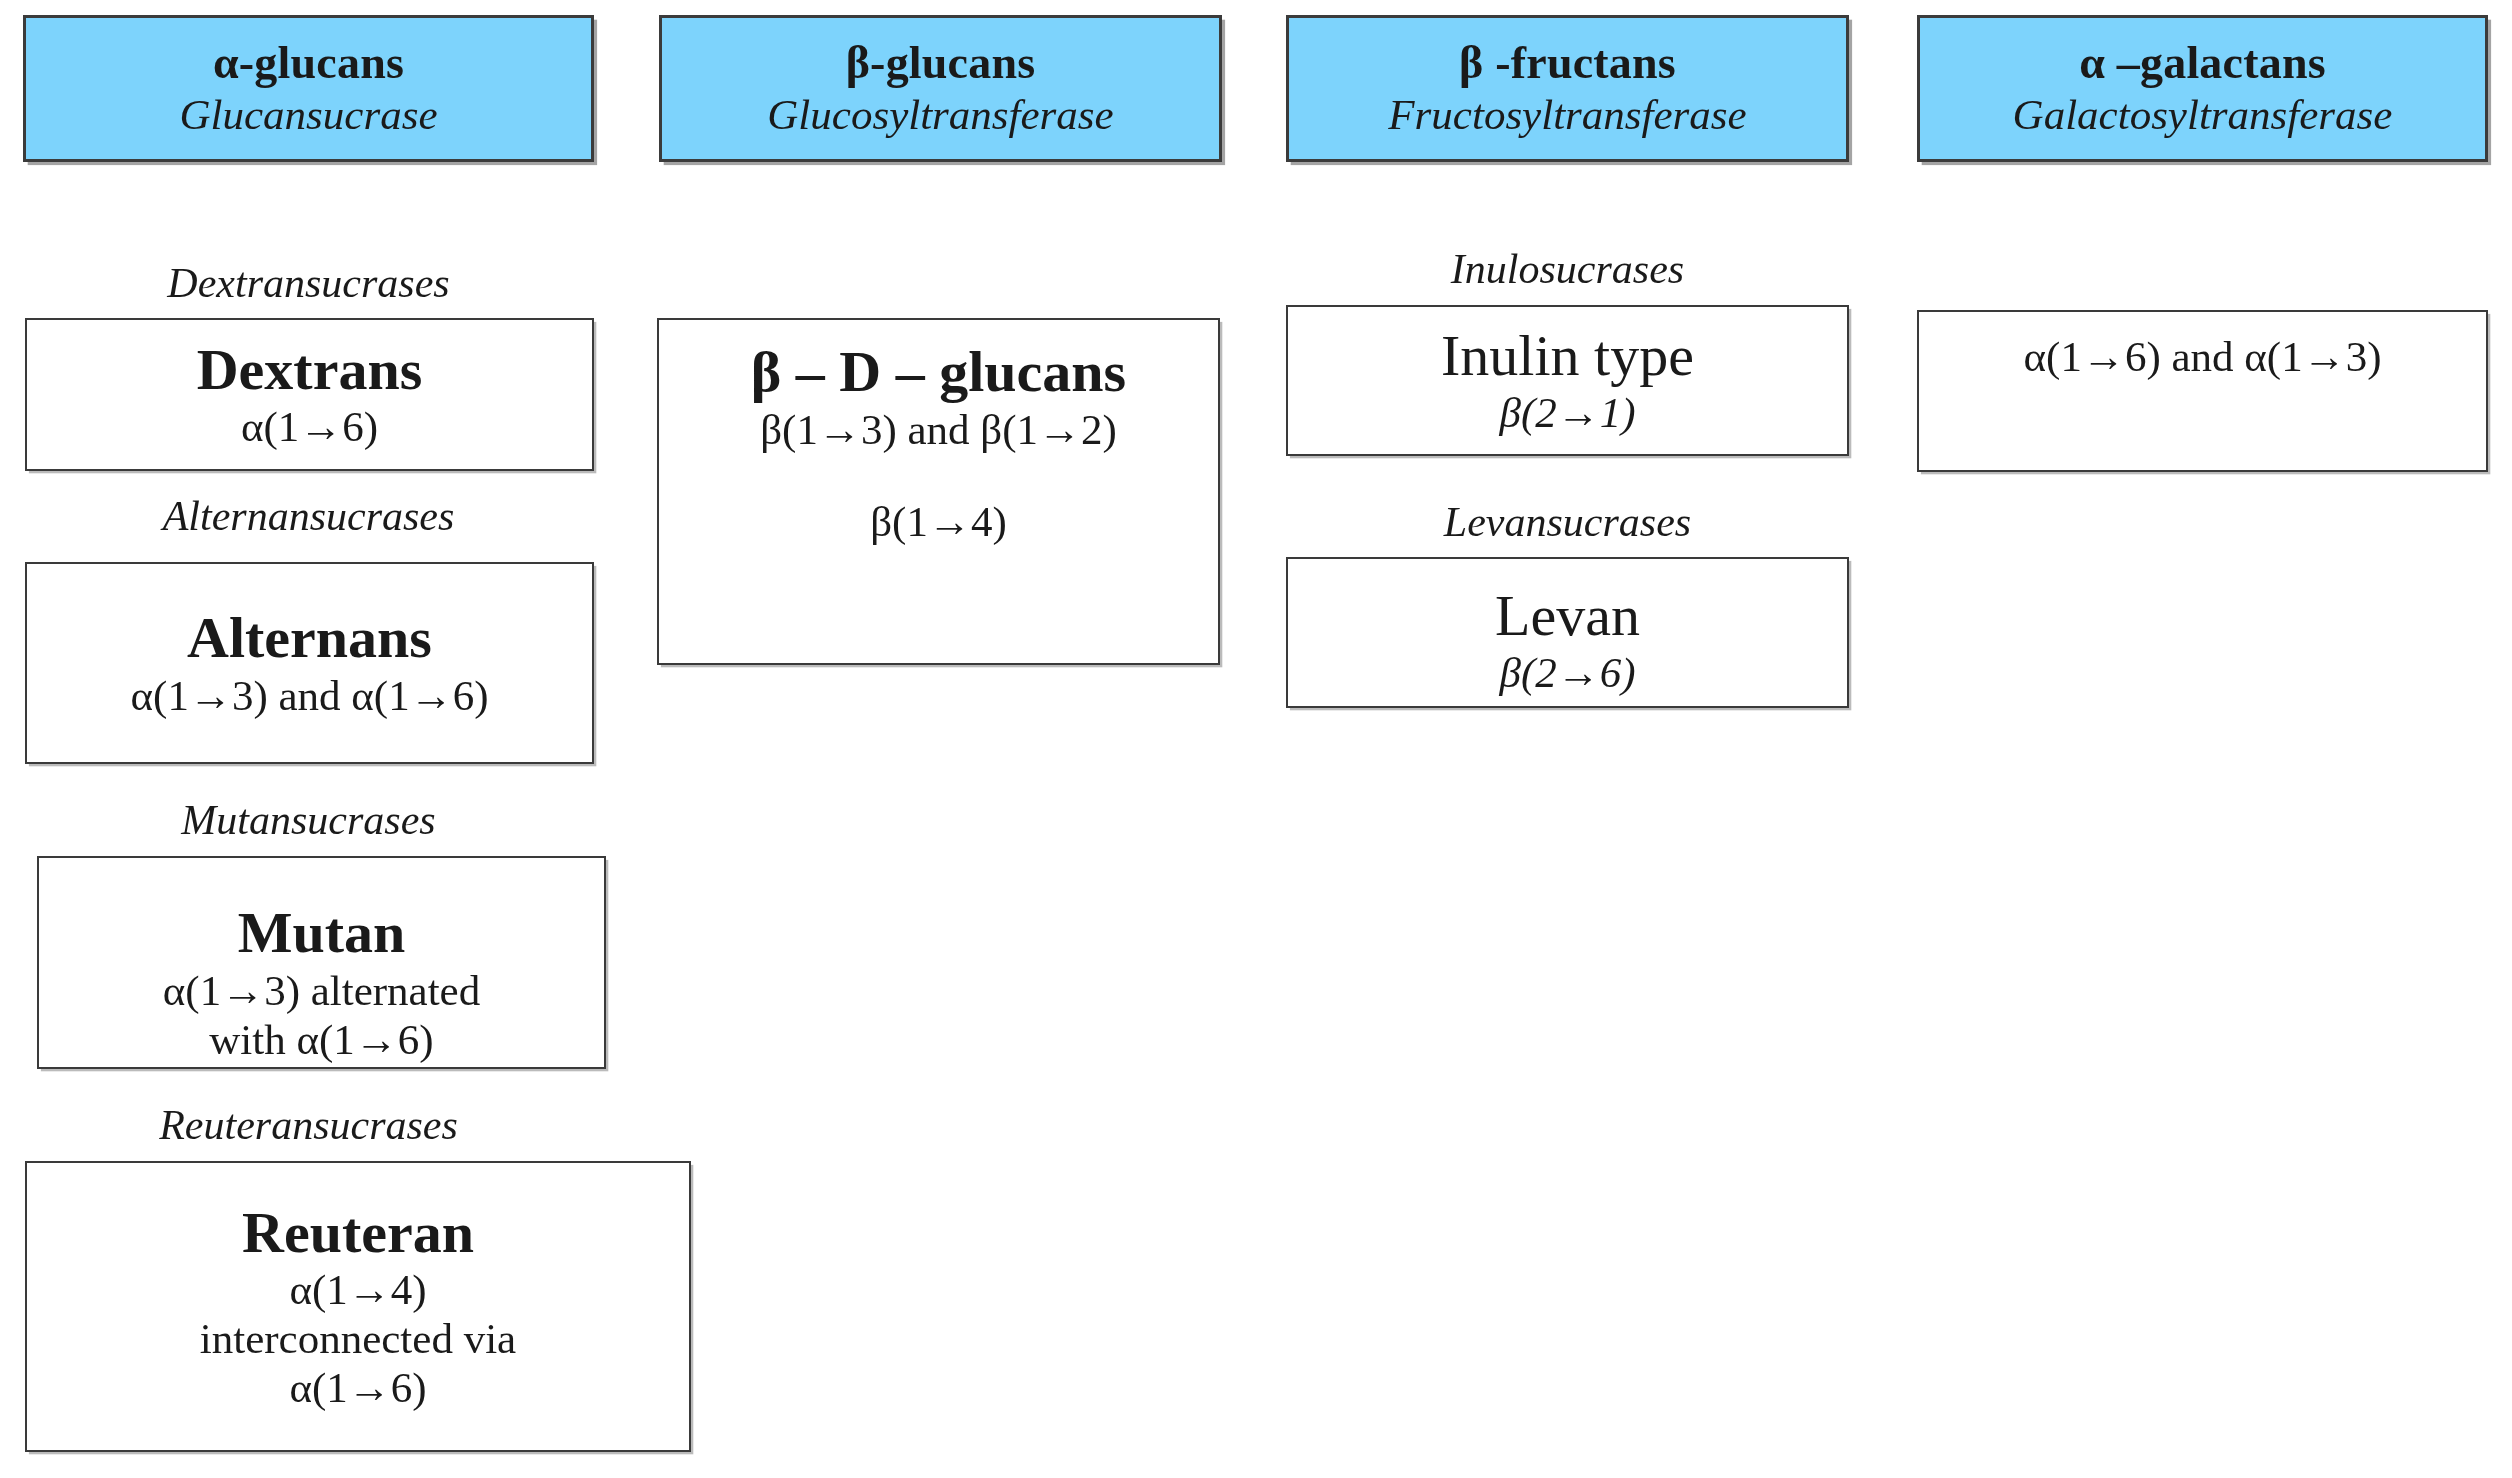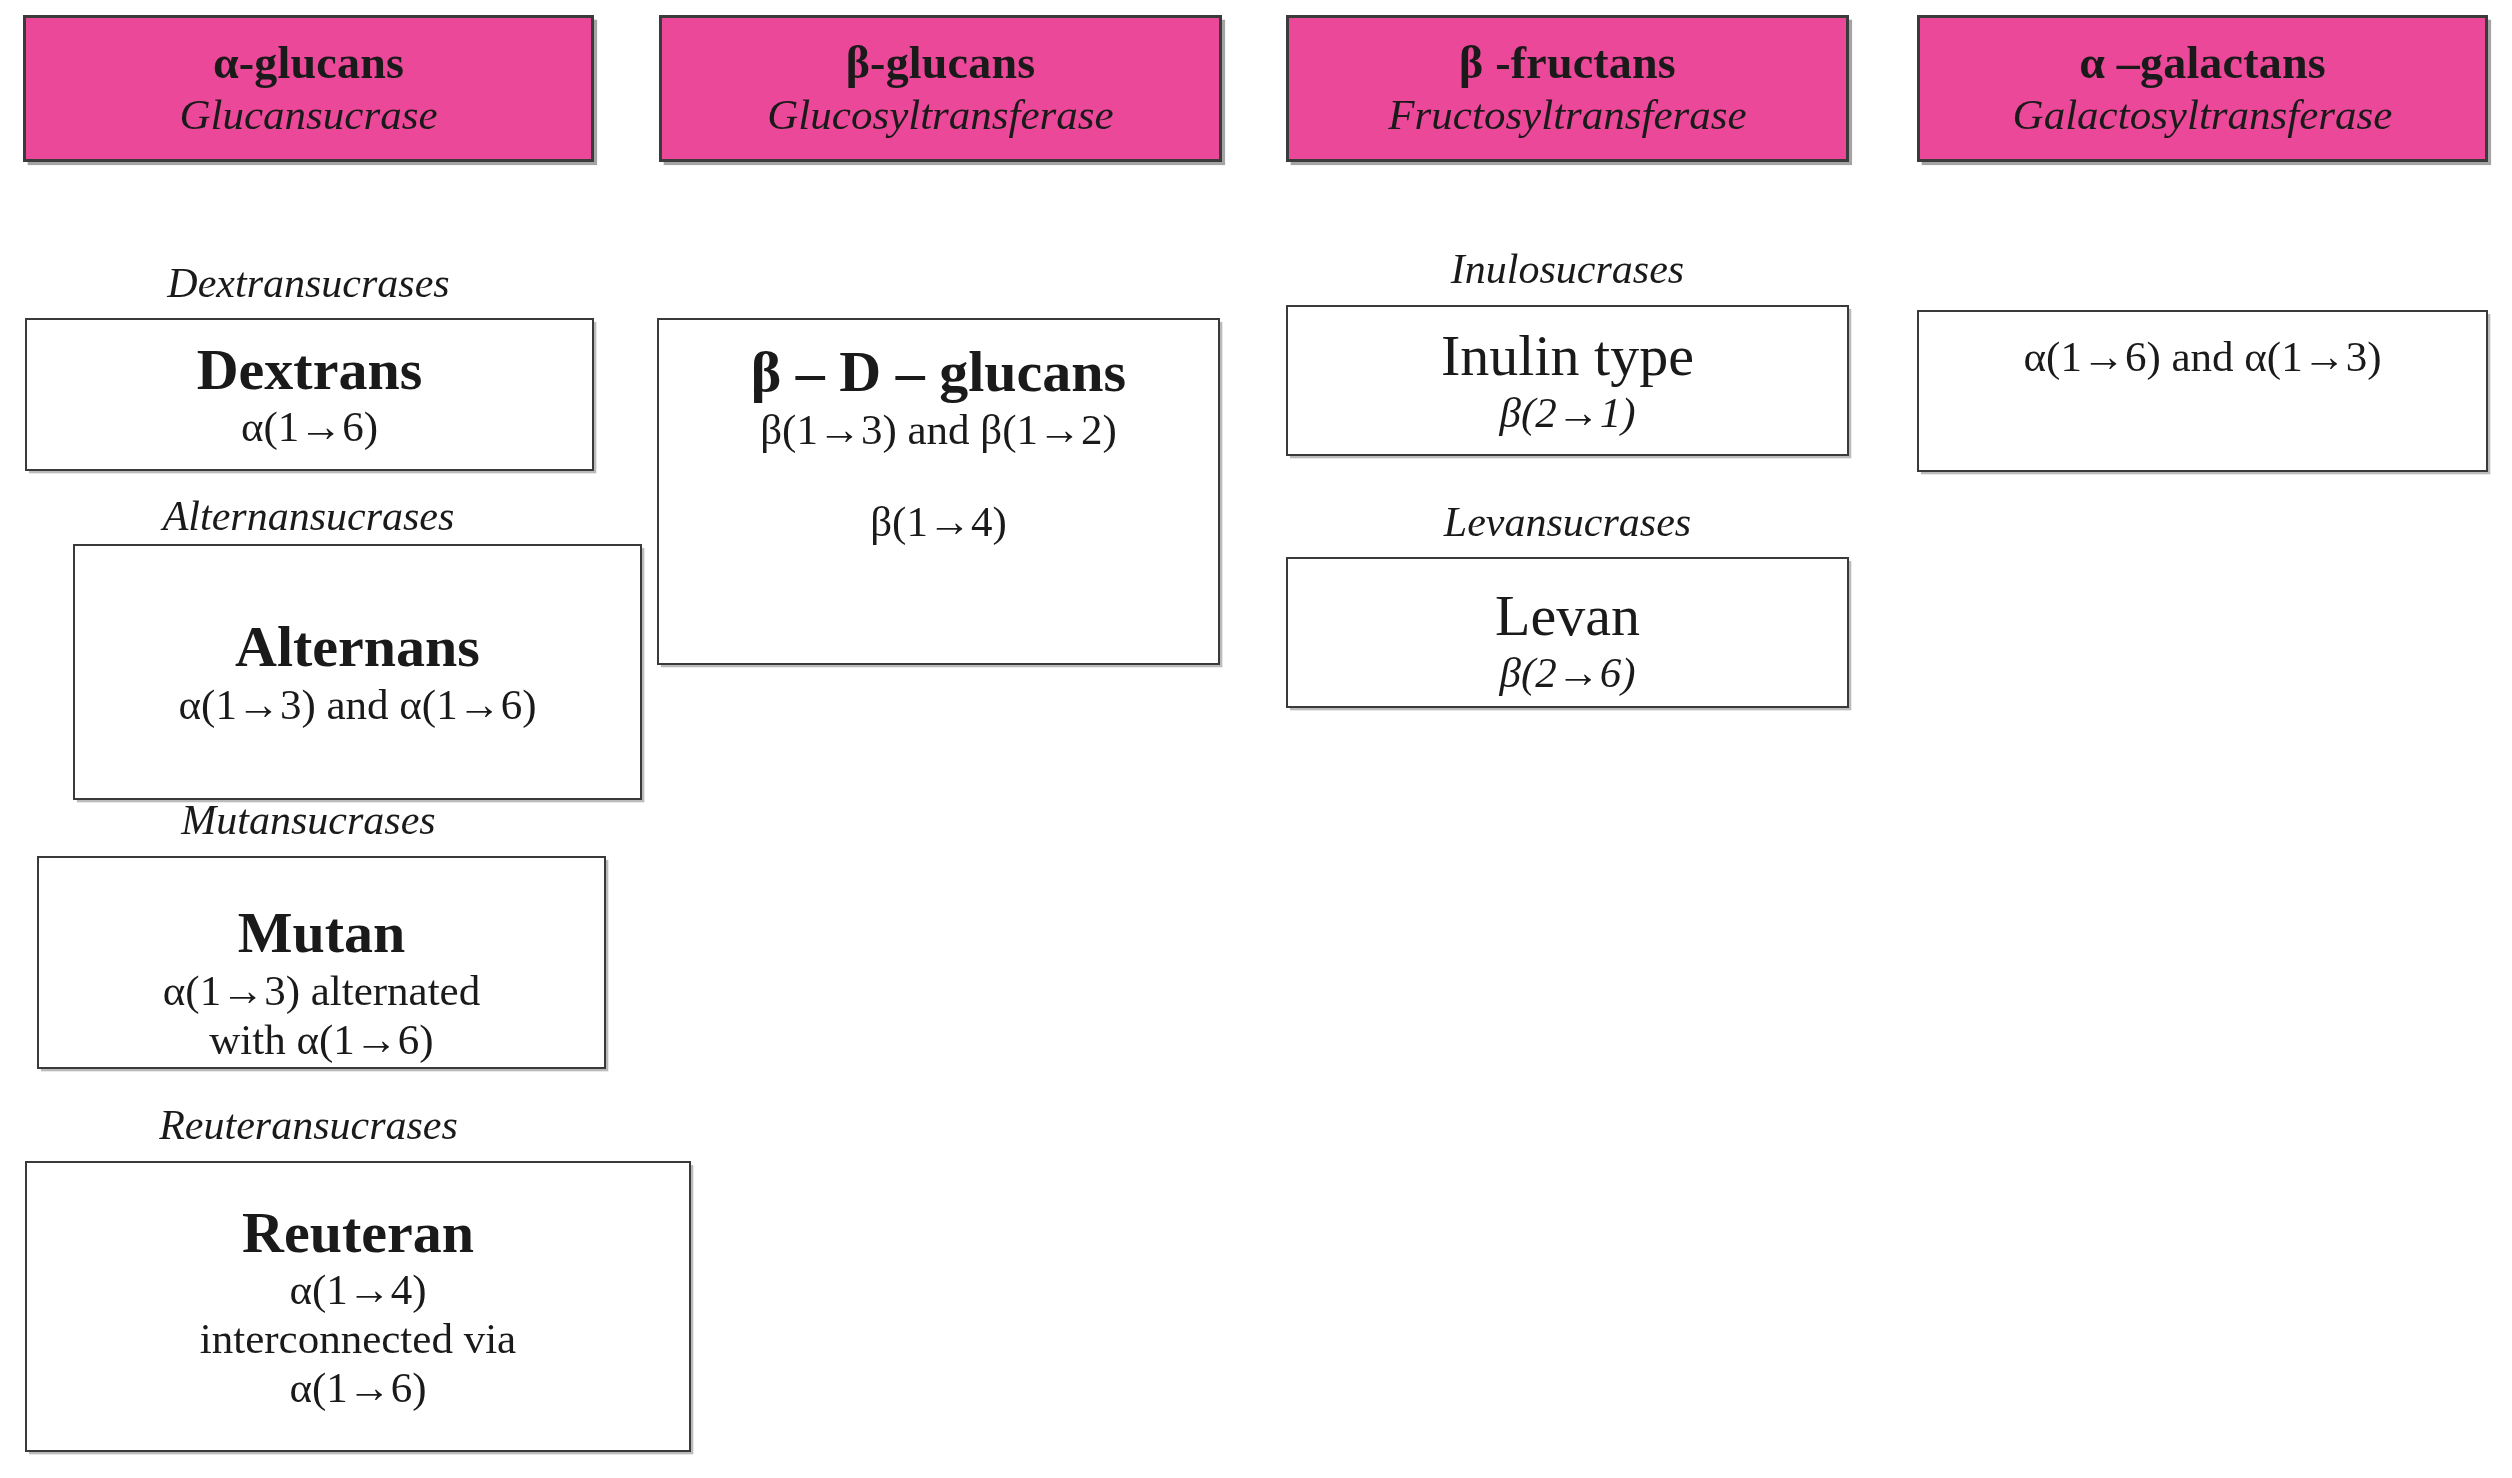--- a/index.html
+++ b/index.html
@@ -14,21 +14,21 @@
     color: #1a1a1a;
     position: relative;
     overflow: hidden;
   }
 
   
   .abs { position: absolute; box-sizing: border-box; }
 
   
   .cat-box {
-    background: #ec4899;
+    background: #7dd3fc;
     border: 3.1px solid #3b3b3b;
     box-shadow: 3.9px 3.9px 0 -0.8px rgba(90,90,90,0.55);
     display: flex;
     flex-direction: column;
     align-items: center;
     justify-content: center;
     padding: 4.6px 7.7px;
   }
   .cat-title {
     font-weight: bold;
@@ -88,21 +88,21 @@
   <div class="cat-enzyme">Glucansucrase</div>
 </div>
 
 <div class="abs enzyme-caption" style="left:23px; top:262px; width:571px;">Dextransucrases</div>
 <div class="abs prod-box" style="left:25px; top:318px; width:569px; height:153px;">
   <div class="prod-name">Dextrans</div>
   <div class="prod-line">α(1→6)</div>
 </div>
 
 <div class="abs enzyme-caption" style="left:23px; top:495px; width:571px;">Alternansucrases</div>
-<div class="abs prod-box" style="left:25px; top:544px; width:569px; height:256px;margin-left:48px;">
+<div class="abs prod-box" style="left:25px; top:562px; width:569px; height:202px;">
   <div class="prod-name">Alternans</div>
   <div class="prod-line">α(1→3) and α(1→6)</div>
 </div>
 
 <div class="abs enzyme-caption" style="left:23px; top:799px; width:571px;">Mutansucrases</div>
 <div class="abs prod-box" style="left:37px; top:856px; width:569px; height:213px;justify-content:flex-end;">
   <div class="prod-name">Mutan</div>
   <div class="prod-line">α(1→3) alternated</div>
   <div class="prod-line">with α(1→6)</div>
 </div>

